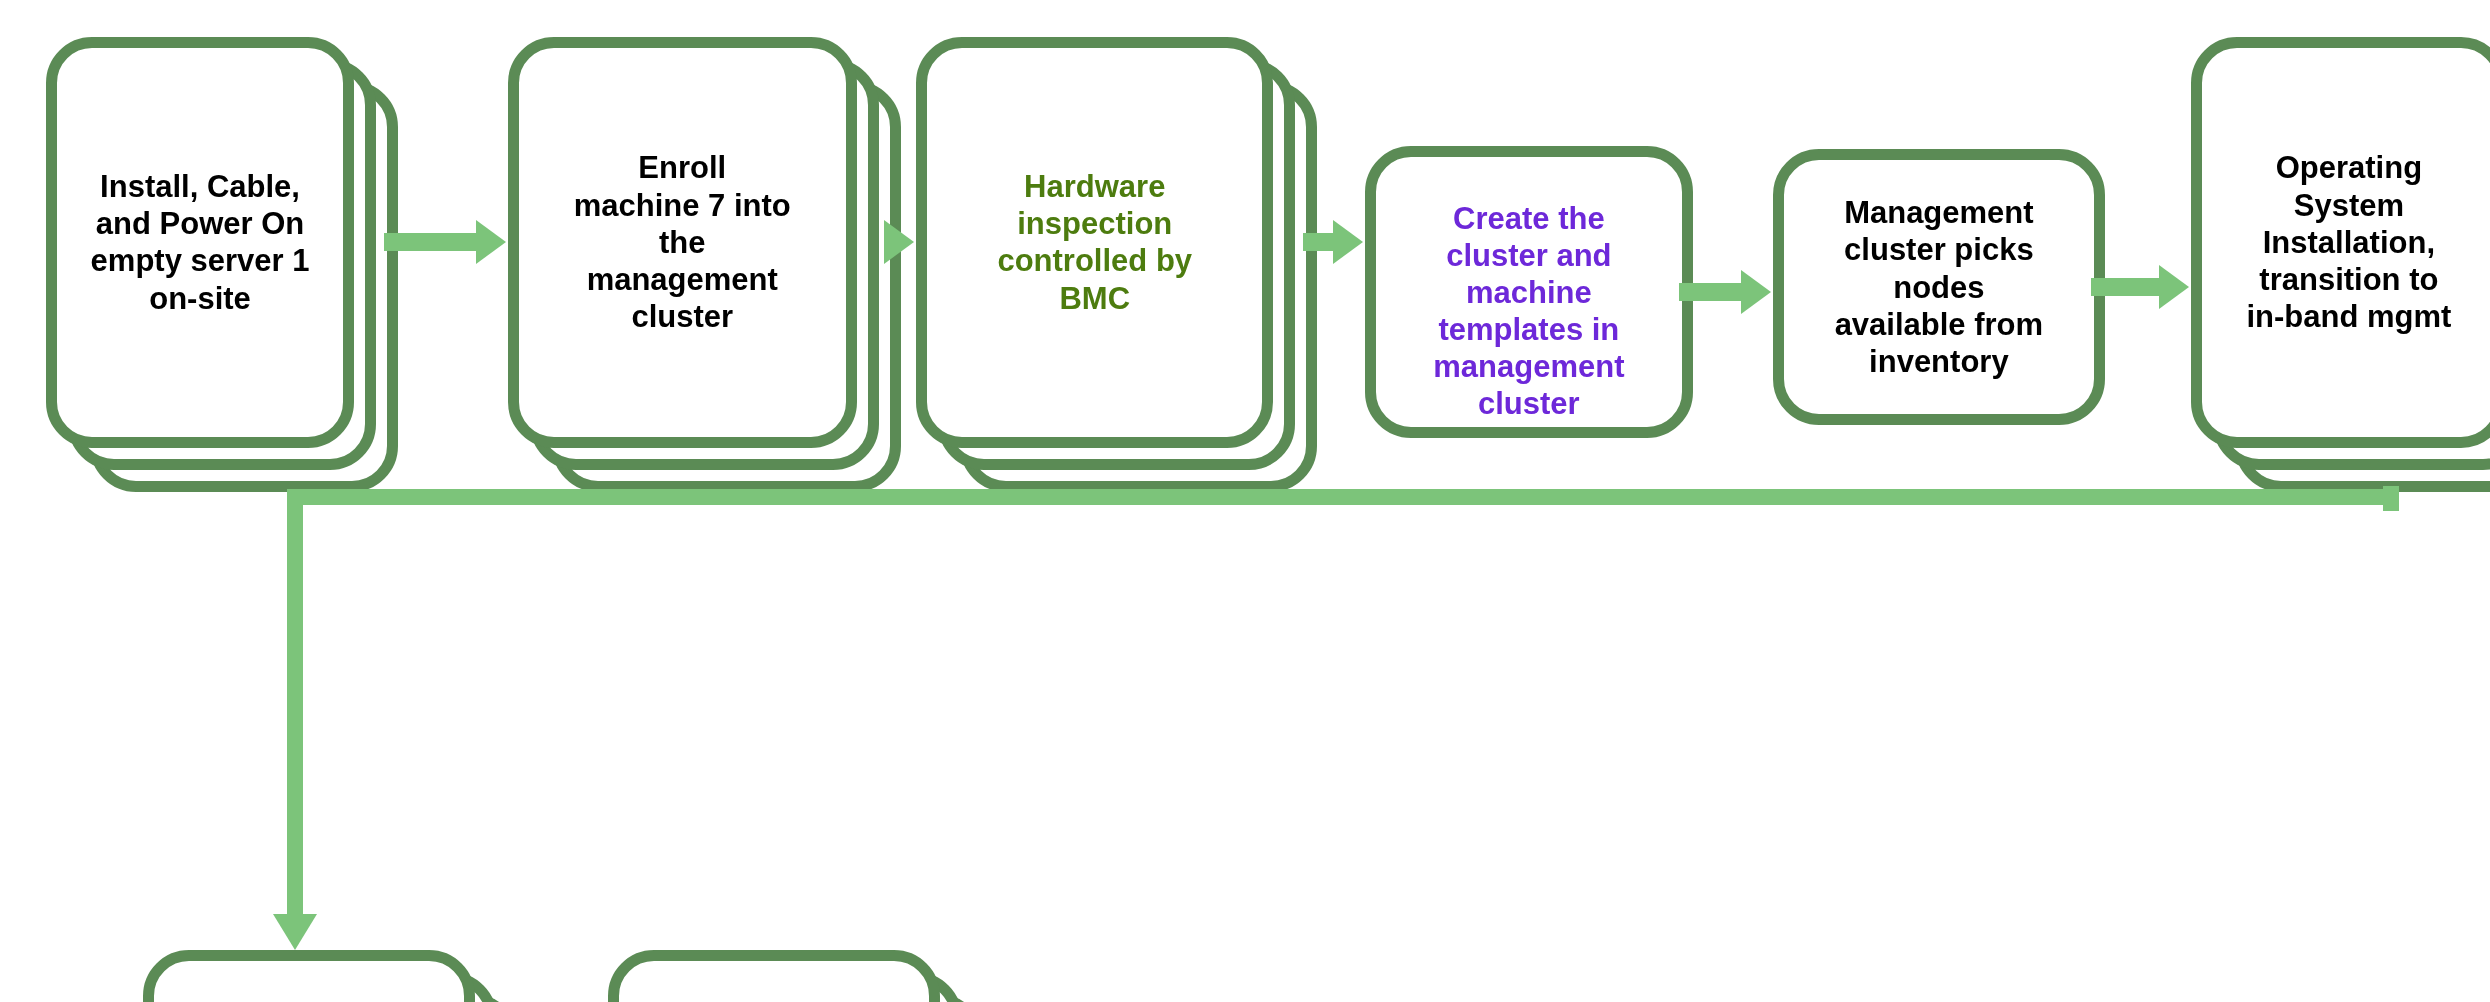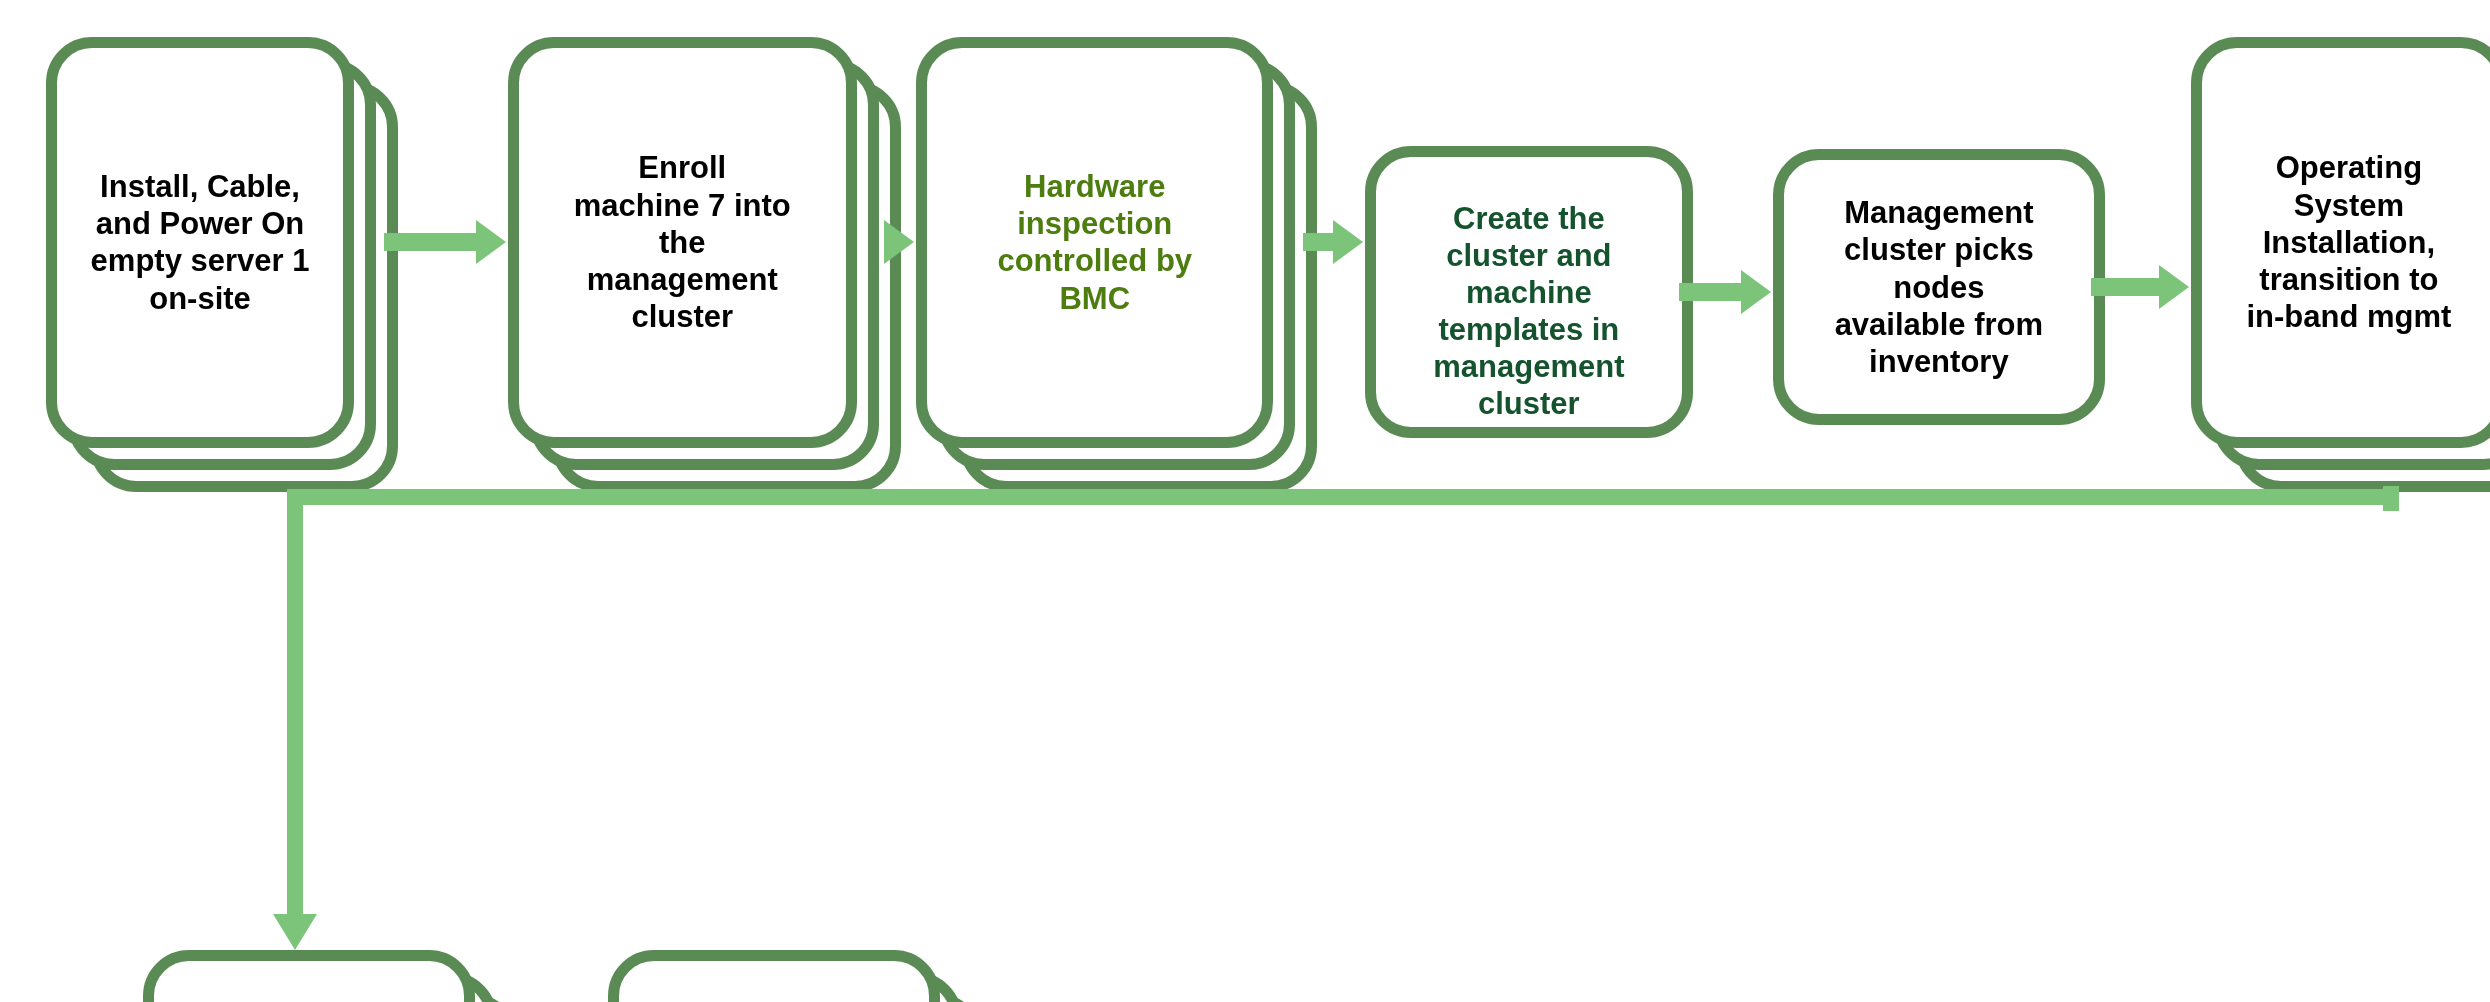--- a/index.html
+++ b/index.html
@@ -83,21 +83,21 @@
       <div class="layer l3" style="left: 48px; top: 48px; width: 356.9px; height: 411.68px; border-color: rgb(91, 139, 85); background: rgb(255, 255, 255);"></div>
       <div class="layer l2" style="left: 26px; top: 26px; width: 356.9px; height: 411.68px; border-color: rgb(91, 139, 85); background: rgb(255, 255, 255);"></div>
       <div class="layer l1" style="left: 4px; top: 4px; width: 356.9px; height: 411.68px; border-color: rgb(91, 139, 85); background: rgb(255, 255, 255);"></div>
       <div class="label" style="left: 4px; top: 4px; width: 356.9px; height: 411.68px; font-size: 31px; color: #4d7c0f; padding: 0px 21px; box-sizing: border-box;">Hardware
 inspection
 controlled by
 BMC</div>
     </div>
     <div class="node" style="left: 1360.52px; top: 142.08px; width: 338.68px; height: 302.16px;">
       <div class="layer l1" style="left: 4px; top: 4px; width: 328.68px; height: 292.16px; border-color: rgb(91, 139, 85); background: rgb(255, 255, 255);"></div>
-      <div class="label" style="left: 4px; top: 4px; width: 328.68px; height: 330px; font-size: 31px; color: #14532d; padding: 0px 14px; box-sizing: border-box;">Create the
+      <div class="label" style="left: 4px; top: 4px; width: 328.68px; height: 330px; font-size: 31px; color: #6d28d9; padding: 0px 14px; box-sizing: border-box;">Create the
 cluster and
 machine
 templates in
 management
 cluster</div>
     </div>
     <div class="node" style="left: 1768.88px; top: 145.4px; width: 342px; height: 285.56px;">
       <div class="layer l1" style="left: 4px; top: 4px; width: 332px; height: 275.56px; border-color: rgb(91, 139, 85); background: rgb(255, 255, 255);"></div>
       <div class="label" style="left: 4px; top: 4px; width: 332px; height: 275.56px; font-size: 31px; color: rgb(0, 0, 0); padding: 0px 14px; box-sizing: border-box;">Management
 cluster picks

